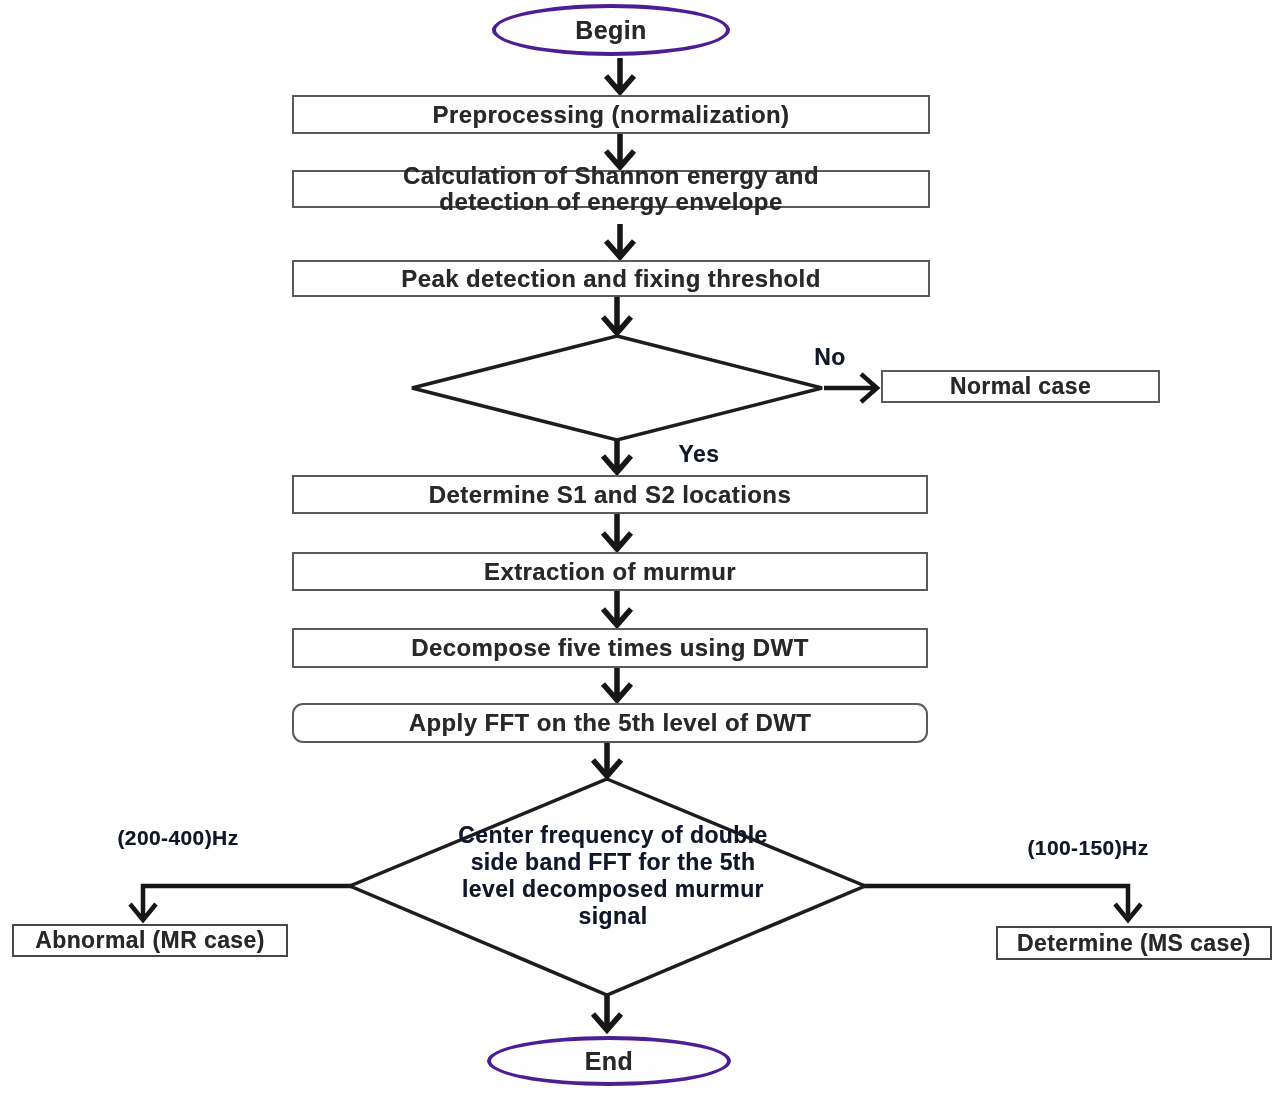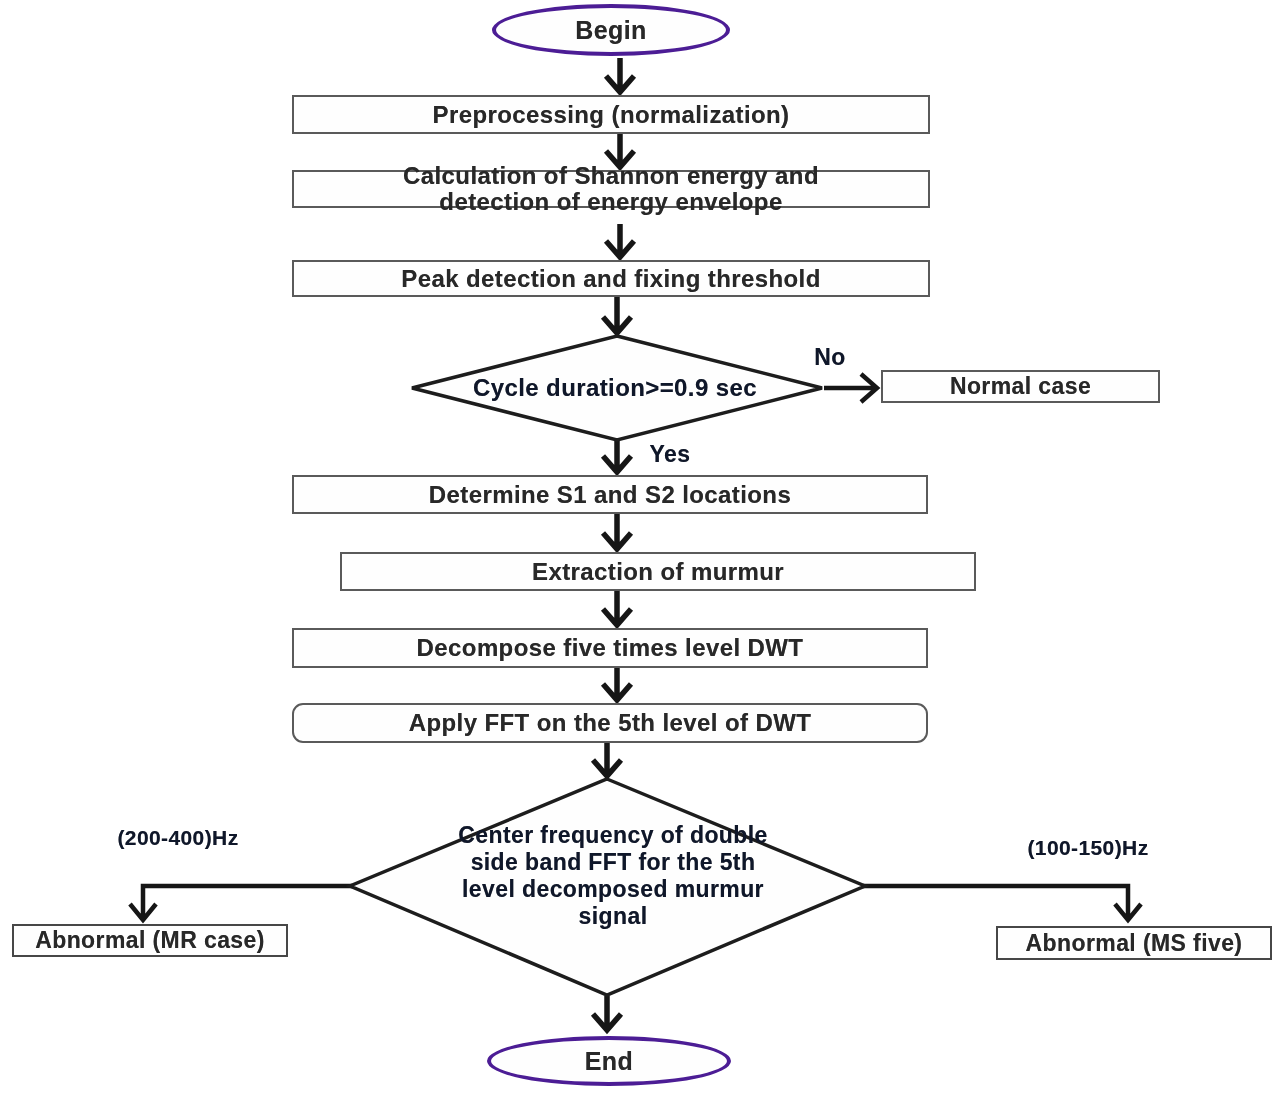--- a/index.html
+++ b/index.html
@@ -79,49 +79,48 @@
   </div>
 
   <div class="node rect blur" style="left:881px;top:370px;width:279px;height:33px;font-size:23px;">
     <span>Normal case</span>
   </div>
 
   <div class="node rect blur" style="left:292px;top:475px;width:636px;height:39px;font-size:24px;">
     <span>Determine S1 and S2 locations</span>
   </div>
 
-  <div class="node rect blur" style="left:292px;top:552px;width:636px;height:39px;font-size:24px;margin-left:48px;">
+  <div class="node rect blur" style="left:292px;top:552px;width:636px;height:39px;font-size:24px;">
     <span>Extraction of murmur</span>
   </div>
 
   <div class="node rect blur" style="left:292px;top:628px;width:636px;height:40px;font-size:24px;">
-    <span>Decompose five times level DWT</span>
+    <span>Decompose five times using DWT</span>
   </div>
 
   <div class="node rect blur" style="left:292px;top:703px;width:636px;height:40px;font-size:24px;border-radius:11px;">
     <span>Apply FFT on the 5th level of DWT</span>
   </div>
 
   <div class="node rect-dark blur" style="left:12px;top:924px;width:276px;height:33px;font-size:23px;">
     <span>Abnormal (MR case)</span>
   </div>
 
   <div class="node rect-dark blur" style="left:996px;top:926px;width:276px;height:34px;font-size:23px;">
-    <span>Abnormal (MS five)</span>
+    <span>Determine (MS case)</span>
   </div>
 
   <div class="node oval blur" style="left:487px;top:1036px;width:244px;height:50px;font-size:25px;">
     <span>End</span>
   </div>
 
-  <div class="lbl blur" style="left:425px;top:374px;width:380px;font-size:24px;">Cycle duration&gt;=0.9 sec</div>
 
   <div class="lbl blur" style="left:448px;top:822px;width:330px;font-size:23px;line-height:27px;text-align:center;">Center frequency of double side band FFT for the 5th level decomposed murmur signal</div>
 
   <div class="lbl blur" style="left:798px;top:344px;width:64px;font-size:23px;">No</div>
 
-  <div class="lbl blur" style="left:634px;top:441px;width:72px;font-size:23px;">Yes</div>
+  <div class="lbl blur" style="left:663px;top:441px;width:72px;font-size:23px;">Yes</div>
 
   <div class="lbl blur" style="left:78px;top:826px;width:200px;font-size:21px;">(200-400)Hz</div>
 
   <div class="lbl blur" style="left:988px;top:836px;width:200px;font-size:21px;">(100-150)Hz</div>
 
 </div>
 
 </body></html>

